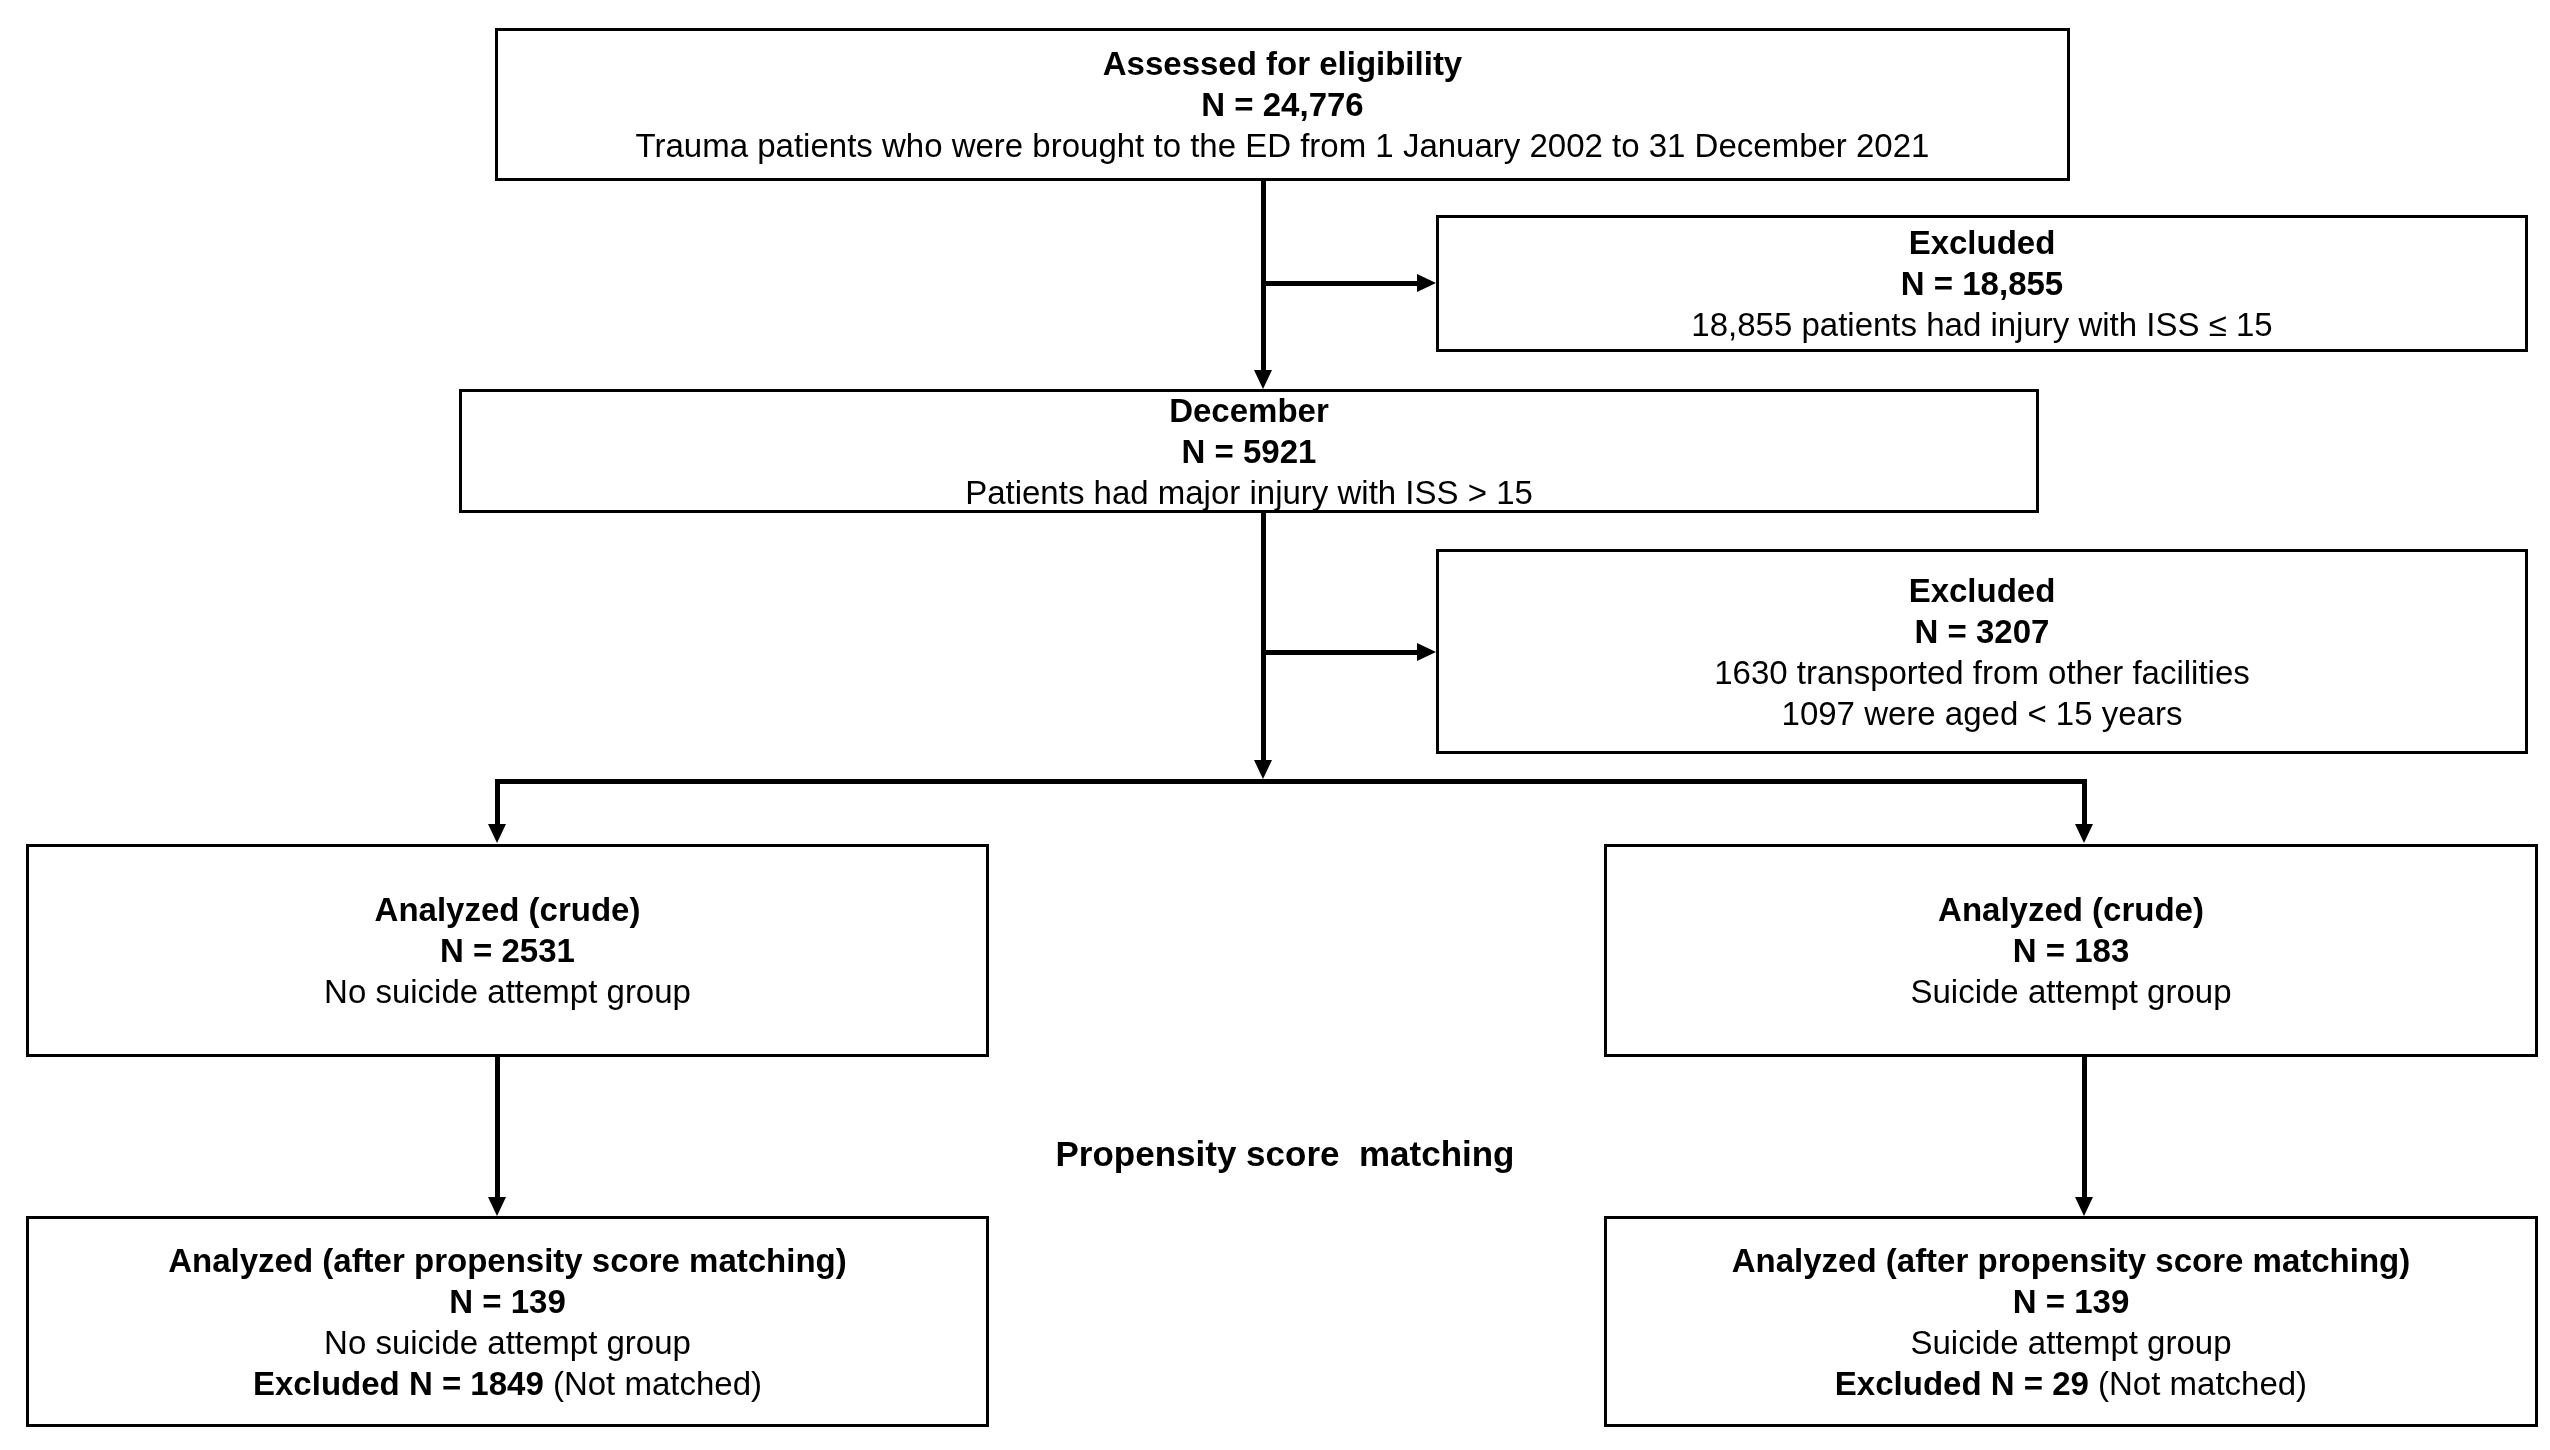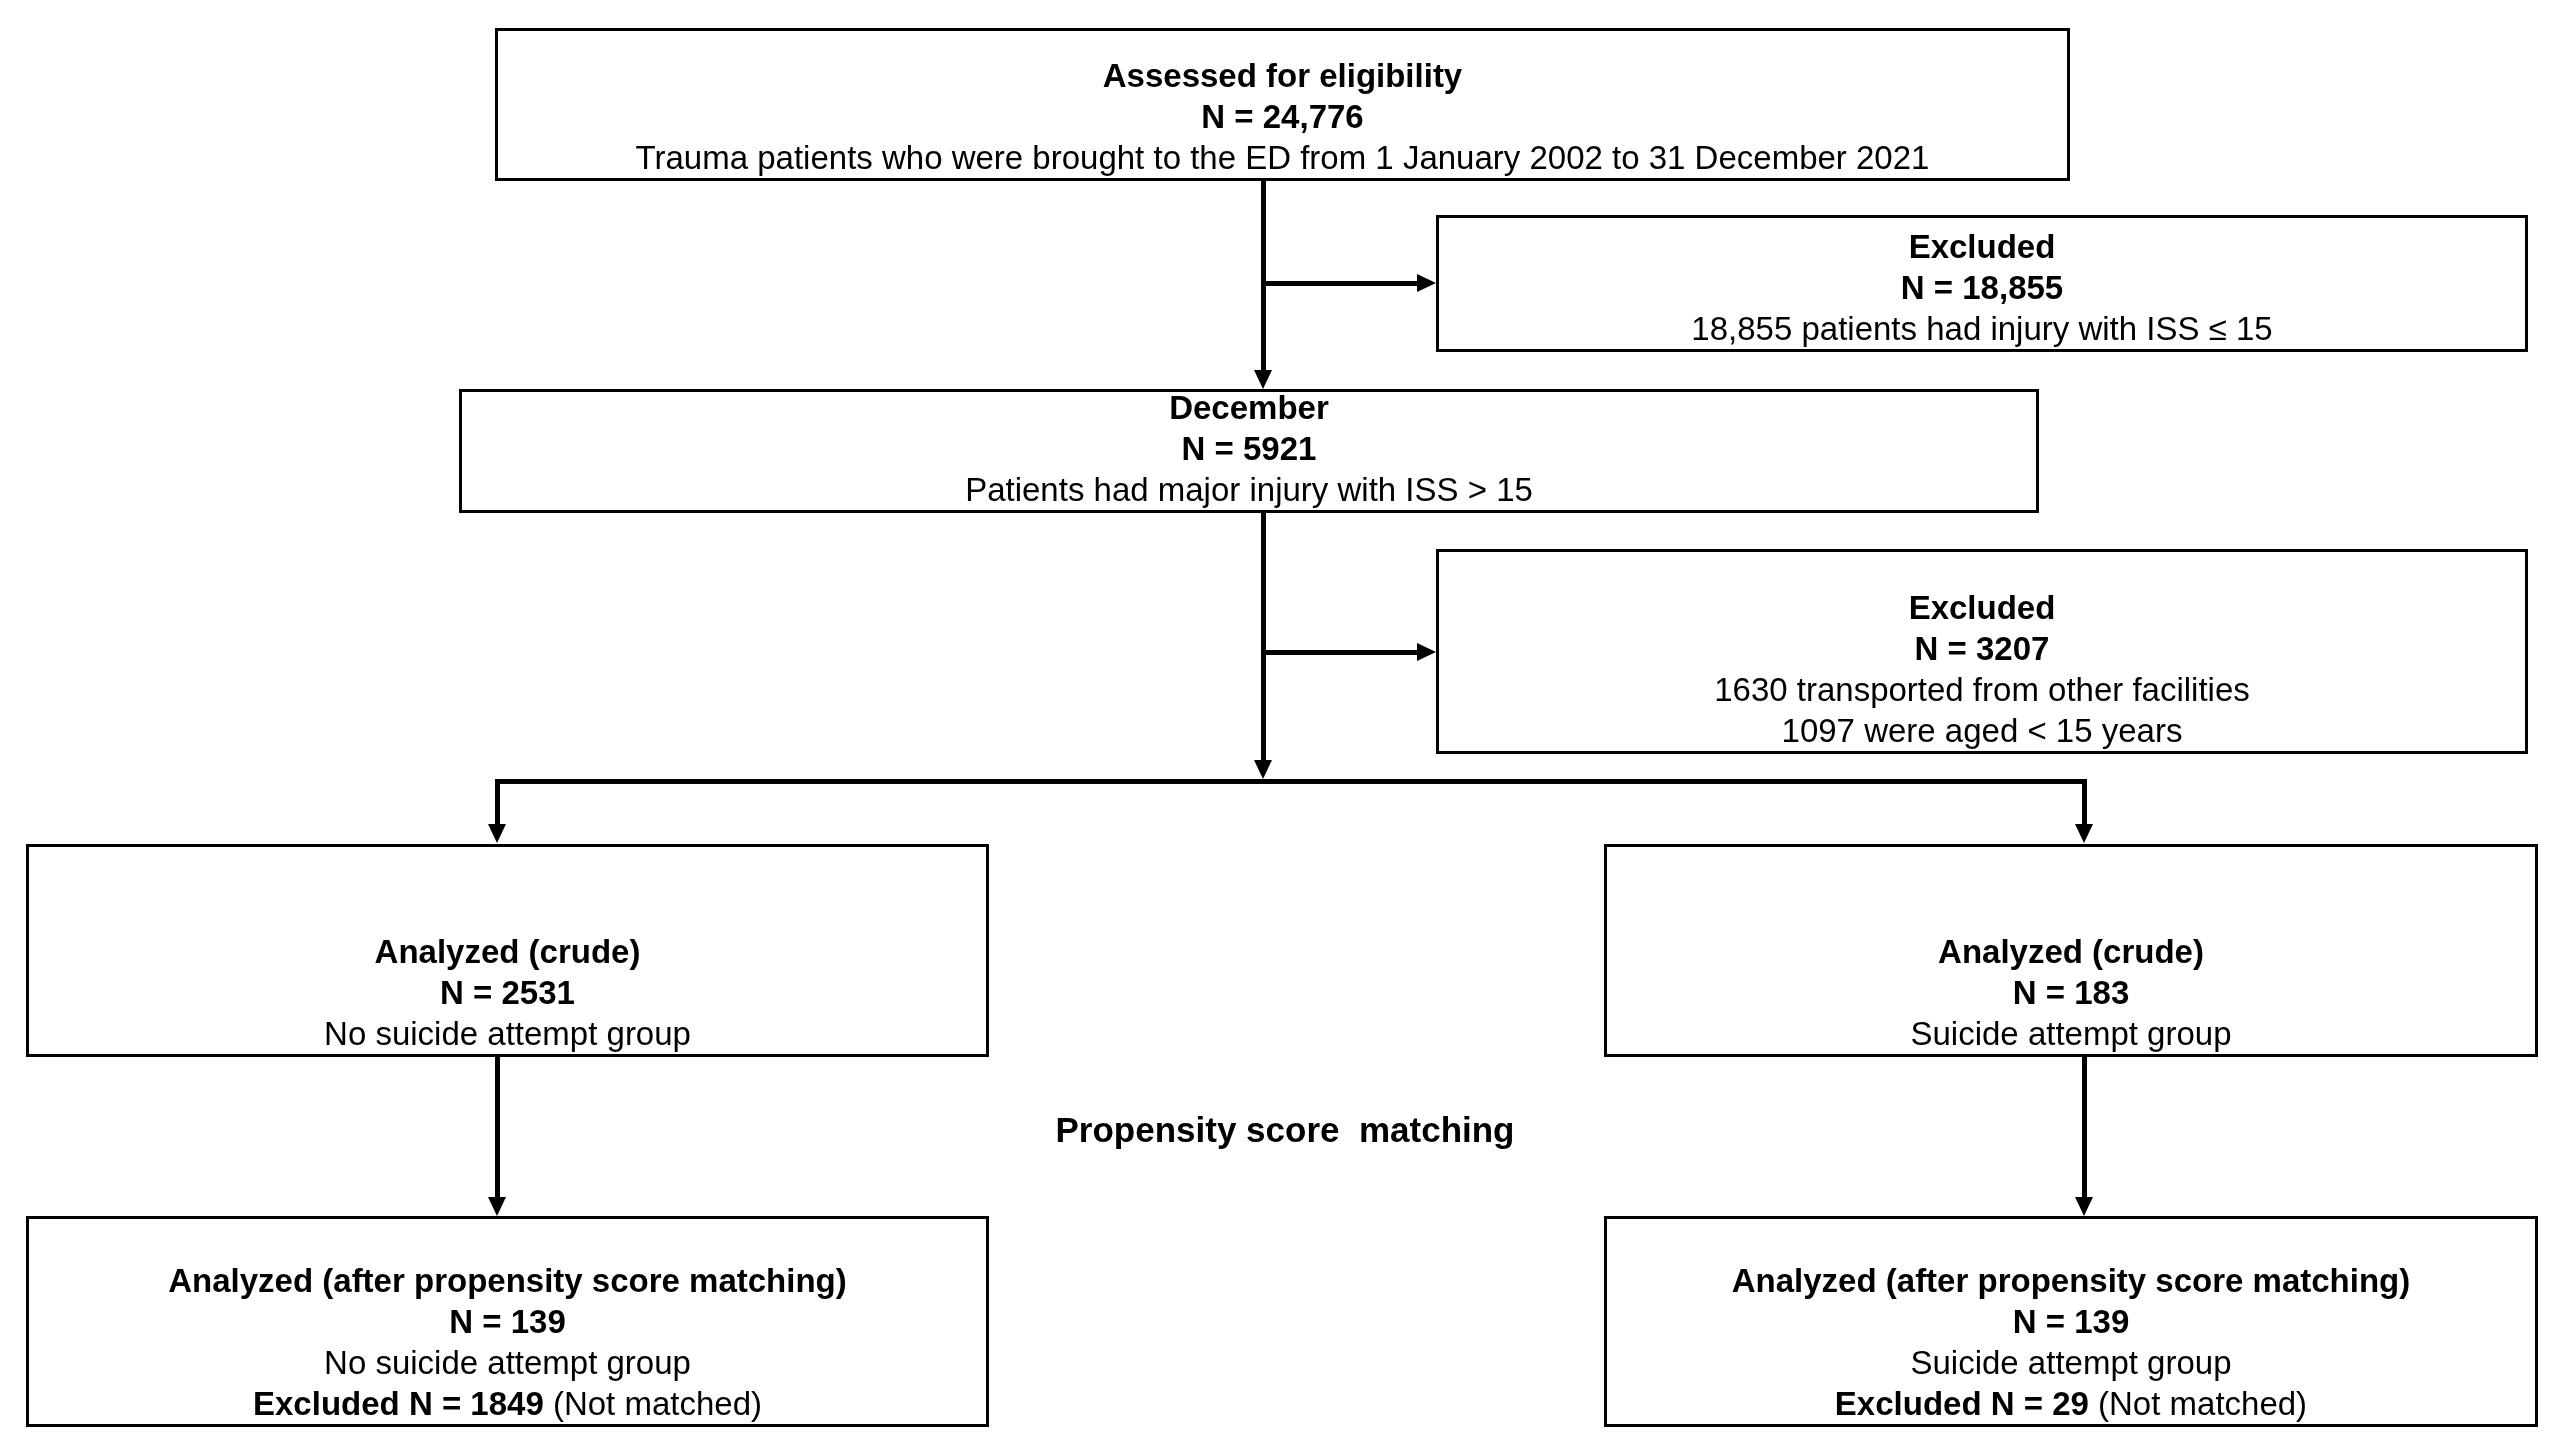--- a/index.html
+++ b/index.html
@@ -10,21 +10,21 @@
     color:#000000;
     overflow:hidden;
   }
   .canvas{position:relative;width:2550px;height:1450px;background:#ffffff;}
   .box{
     position:absolute;
     box-sizing:border-box;
     border:3.9px solid #000000;
     background:#ffffff;
     display:flex;flex-direction:column;
-    justify-content:flex-end;align-items:center;
+    justify-content:center;align-items:center;
     text-align:center;
     font-size:33px;line-height:41px;
     font-weight:400;
   }
   .ln{white-space:nowrap;}
   .ln span{white-space:pre-wrap;}
   .ln .b{font-weight:700;}
   .vline{position:absolute;width:4.5px;background:#000000;}
   .hline{position:absolute;height:4.5px;background:#000000;}
   .arr-down{
@@ -37,20 +37,21 @@
     position:absolute;width:0;height:0;
     border-top:9.7px solid transparent;
     border-bottom:9.7px solid transparent;
     border-left:19.3px solid #000000;
   }
   .psm-label{
     position:absolute;
     font-size:35px;font-weight:700;
     white-space:pre;
     transform:translateX(-50%);
+    margin-top:24px;
   }
 </style>
 </head>
 <body>
 
 <div class="canvas">
 
   <div class="box" style="left:495px;top:28px;width:1575px;height:153px;">
     <div>
         <div class="ln"><span class="b">Assessed for eligibility</span></div>

